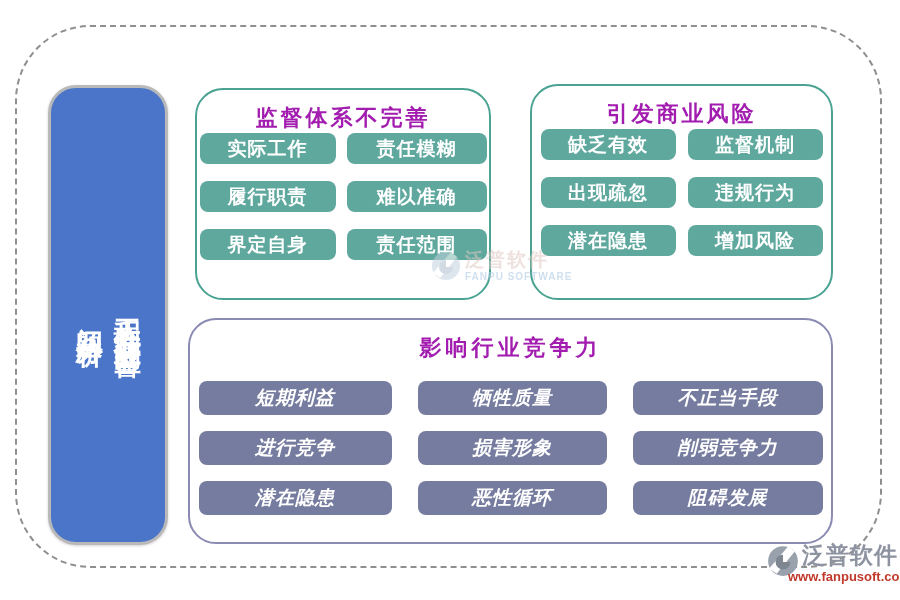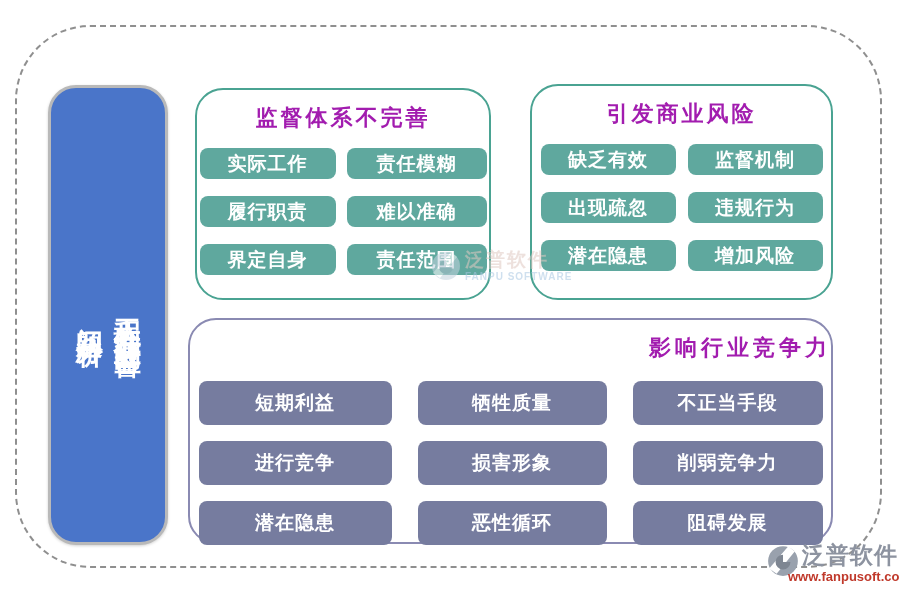--- a/index.html
+++ b/index.html
@@ -27,30 +27,30 @@
     color:#ffffff; font-weight:bold; font-size:27px; letter-spacing:4px; line-height:1;
   }
   
   .panel { position:absolute; background:#ffffff; border-radius:28px; }
   .panel.teal   { border:2px solid var(--panel-border-teal,#4aa392); }
   .panel.purple { border:2px solid var(--panel-border-purple,#8a8ab2); }
   .panel-header {
     text-align:center; font-weight:bold; font-size:22px; color:#a21caf;
     letter-spacing:3px; margin-top:13px;
   }
-  .btn-grid { display:grid; justify-content:center; margin-top:15px; }
+  .btn-grid { display:grid; justify-content:center; }
   .grid-a { grid-template-columns:136px 140px; column-gap:11px; row-gap:17px; }
   .grid-b { grid-template-columns:135px 135px; column-gap:12px; row-gap:17px; }
   .grid-c { grid-template-columns:193px 189px 190px; column-gap:26px; row-gap:16px; margin-top:18px; }
   .node-btn {
     height:31px; border-radius:8px; display:flex; align-items:center; justify-content:center;
     color:#ffffff; font-weight:bold; font-size:19px; letter-spacing:1px;
   }
   .node-btn.t { background:var(--node-teal,#5fa89e); }
-  .node-btn.p { background:var(--node-purple,#767c9f); height:44px; }
+  .node-btn.p { background:var(--node-purple,#767c9f); height:34px;font-style:italic; }
   
   .wm-center {
     position:absolute; left:430px; top:250px; display:flex; align-items:flex-start; gap:3px;
     opacity:0.55; pointer-events:none;
   }
   .wm-center .txt { display:flex; flex-direction:column; line-height:1; }
   .wm-center .brand { font-size:19px; font-weight:bold; color:#e0c9c2; letter-spacing:2px; }
   .wm-center .sub { font-size:10px; font-weight:bold; color:#a9c7e2; letter-spacing:1px; margin-top:3px; }
   .wm-corner {
     position:absolute; left:766px; top:544px; display:flex; align-items:flex-start; gap:2px;
@@ -92,21 +92,21 @@
       <div class="node-btn t">缺乏有效</div>
       <div class="node-btn t">监督机制</div>
       <div class="node-btn t">出现疏忽</div>
       <div class="node-btn t">违规行为</div>
       <div class="node-btn t">潜在隐患</div>
       <div class="node-btn t">增加风险</div>
     </div>
   </div>
 
   <div class="panel purple" style="left:188px; top:318px; width:641px; height:222px;">
-    <div class="panel-header" style="letter-spacing:4px;text-align:right;">影响行业竞争力</div>
+    <div class="panel-header" style="letter-spacing:4px;">影响行业竞争力</div>
     <div class="btn-grid grid-c">
       <div class="node-btn p">短期利益</div>
       <div class="node-btn p">牺牲质量</div>
       <div class="node-btn p">不正当手段</div>
       <div class="node-btn p">进行竞争</div>
       <div class="node-btn p">损害形象</div>
       <div class="node-btn p">削弱竞争力</div>
       <div class="node-btn p">潜在隐患</div>
       <div class="node-btn p">恶性循环</div>
       <div class="node-btn p">阻碍发展</div>

